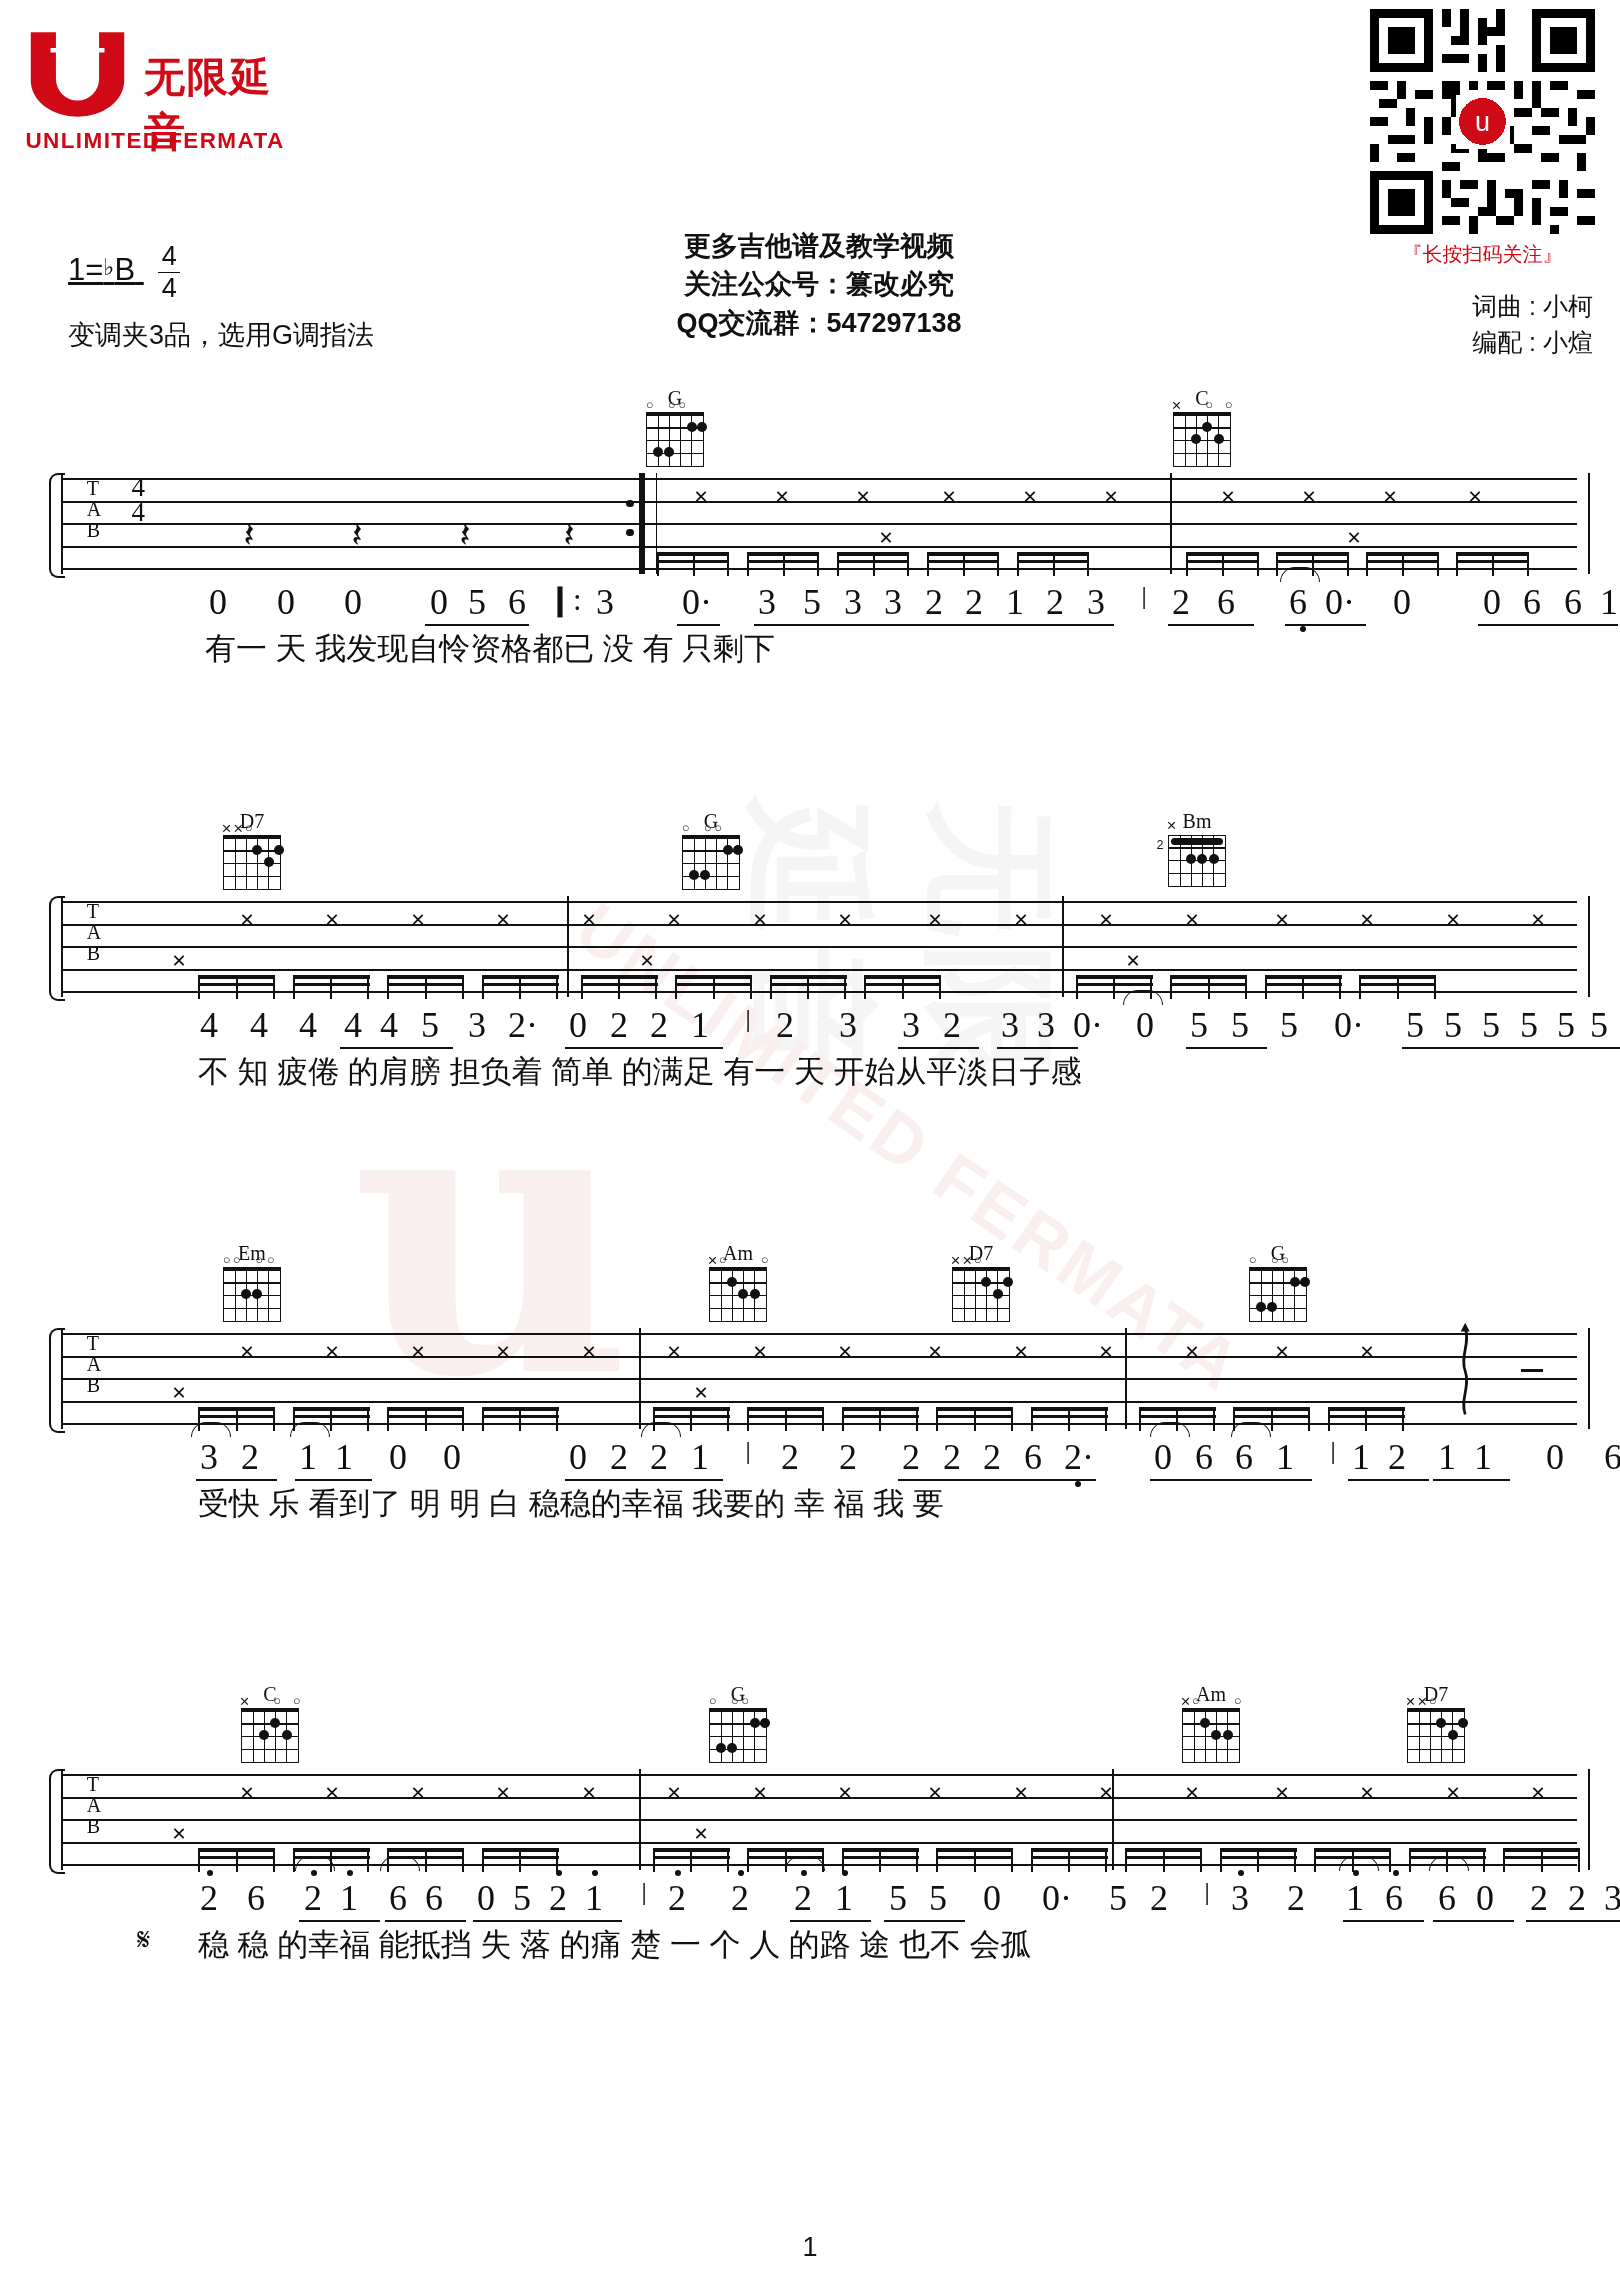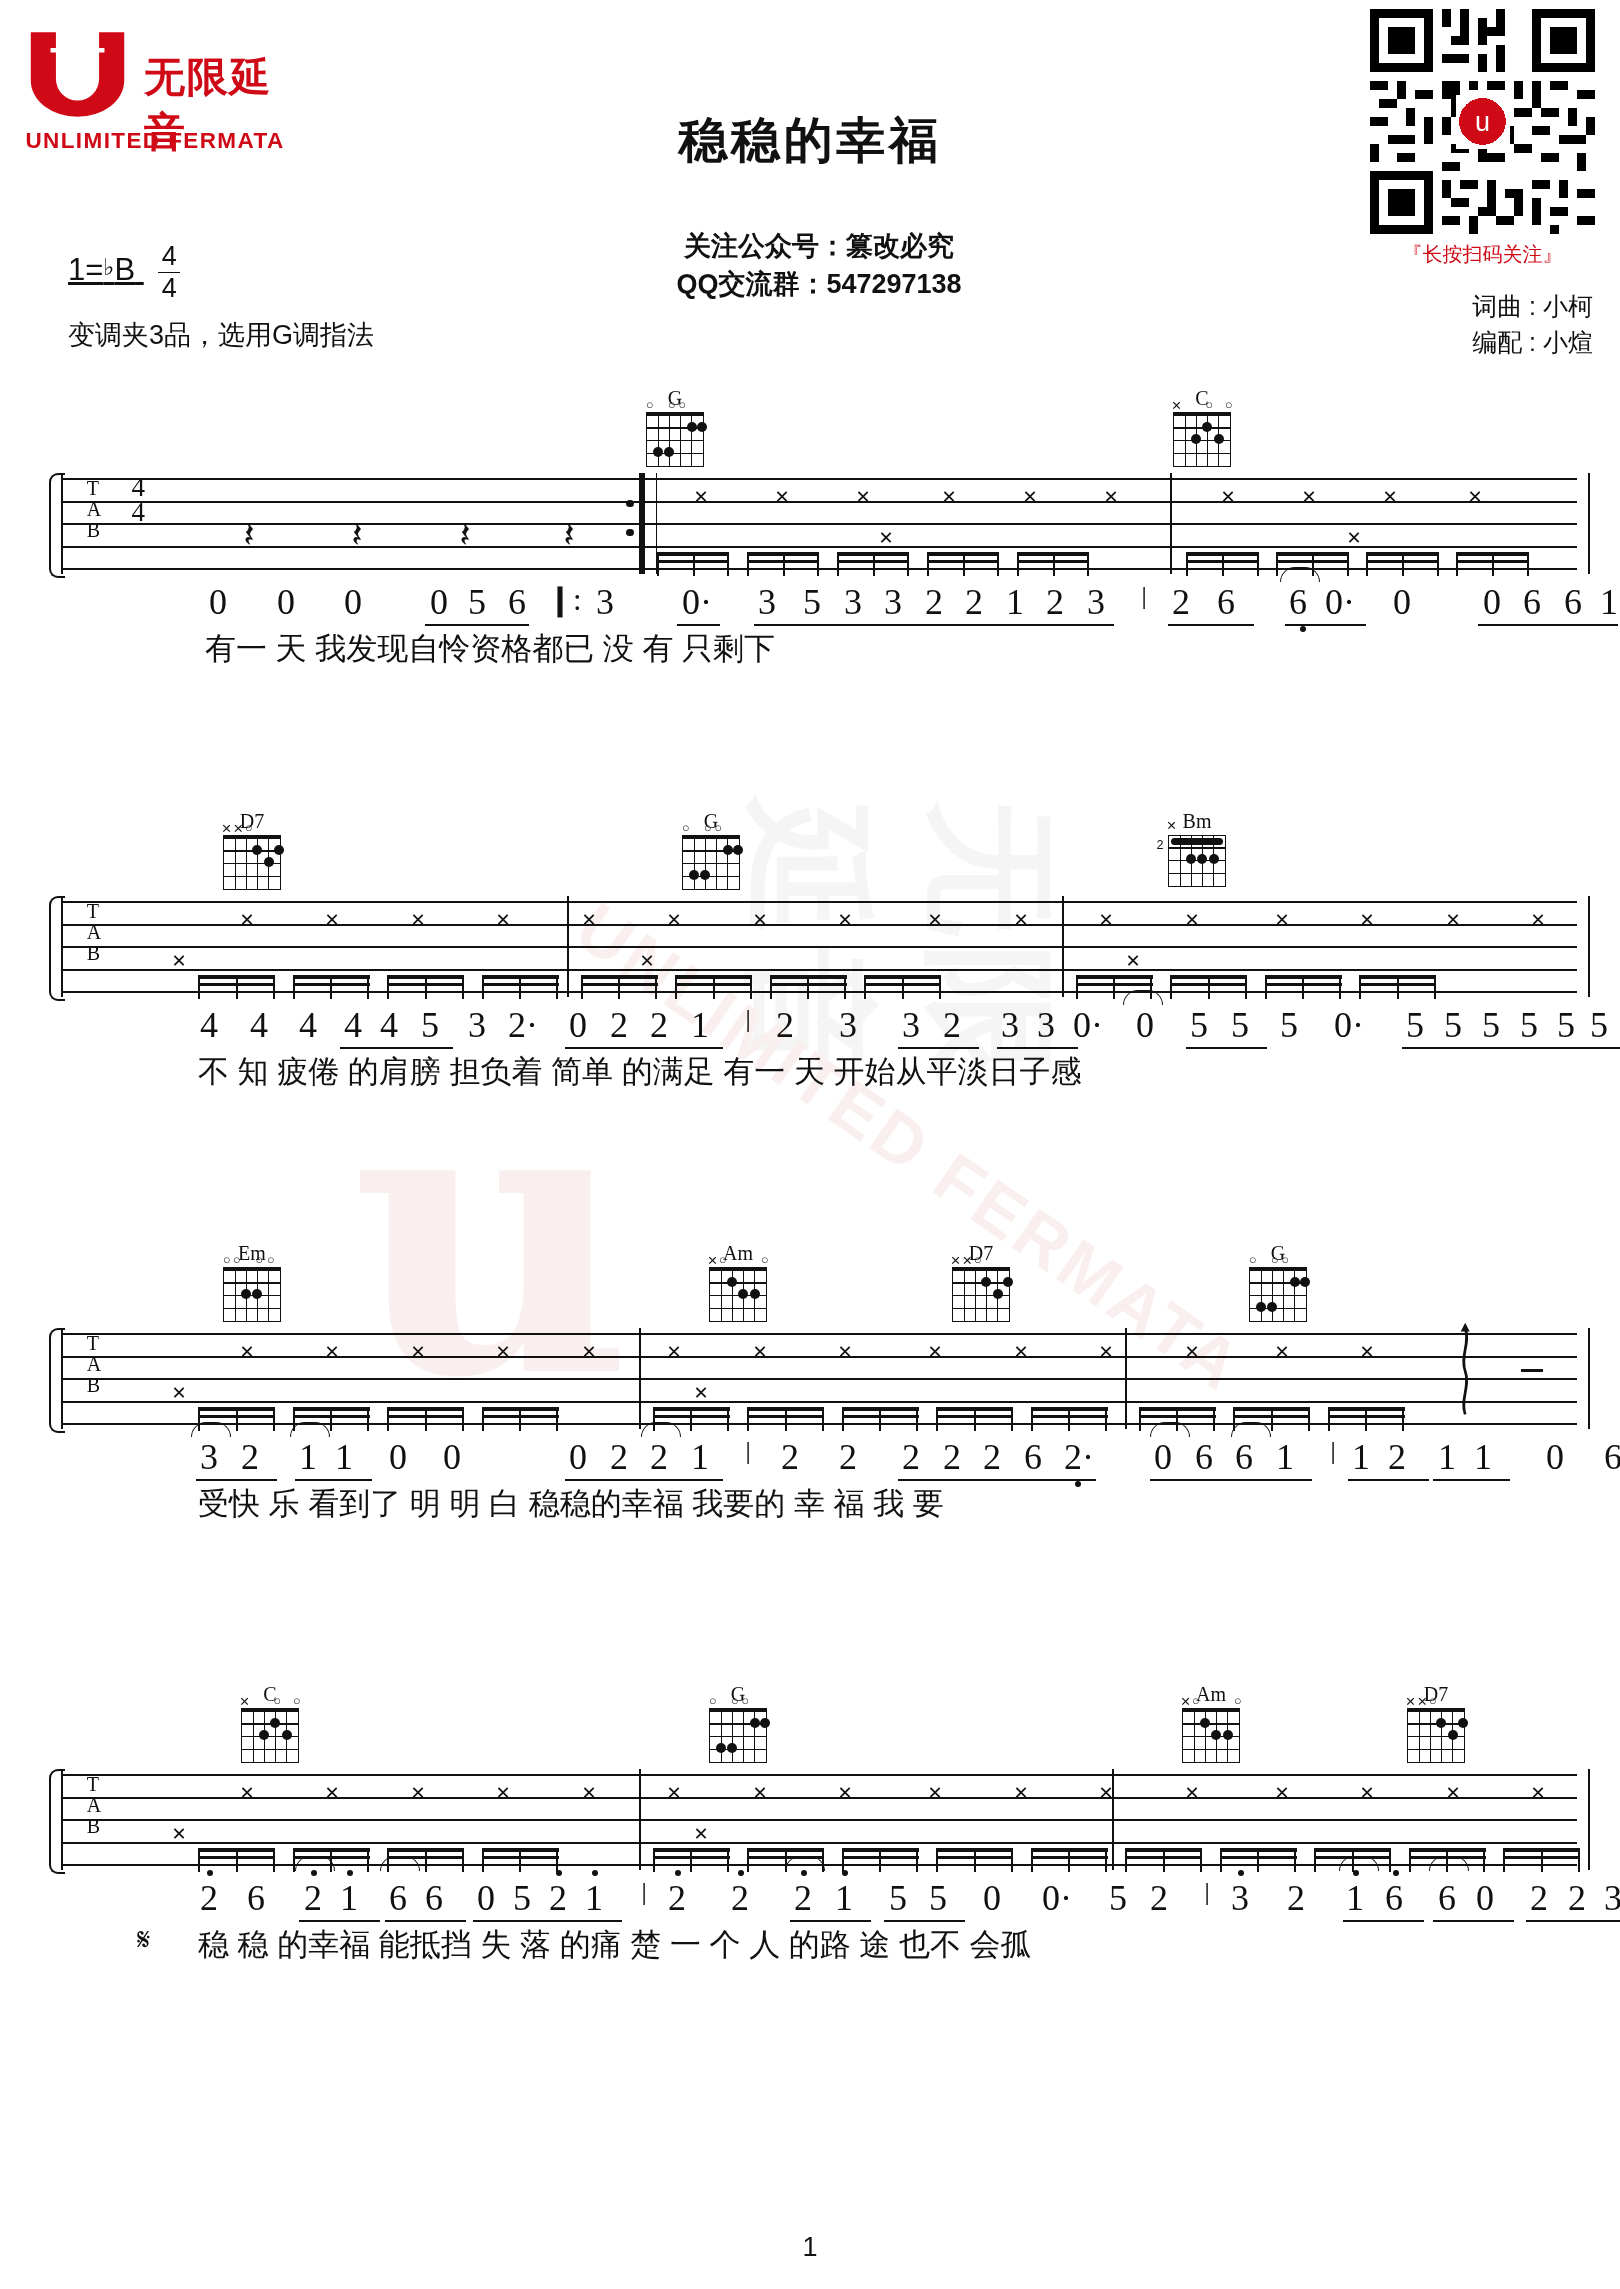--- a/index.html
+++ b/index.html
@@ -175,22 +175,22 @@
       </g>
       <rect x="9.5" y="9.5" width="6" height="6" fill="#fff"></rect>
       <g>
           <circle cx="12.5" cy="12.5" r="2.6" fill="#cf0a16"></circle>
           <text x="12.5" y="13.6" font-size="3" text-anchor="middle" fill="#fff" font-family="sans-serif">u</text>
         </g>
     </svg>
   </div>
   <div class="qr-caption">『长按扫码关注』</div>
 
-  <div class="title">稳稳的幸福</div>
   <div class="promo">
+    <div>更多吉他谱及教学视频</div>
     <div>关注公众号：篡改必究</div>
     <div class="l3">QQ交流群：547297138</div>
   </div>
 
   <div class="keyline">
     <span>1=</span><span class="flat">♭</span><span>B</span>
     <span class="frac">
       <span class="num">4</span>
       <span class="den">4</span>
     </span>

